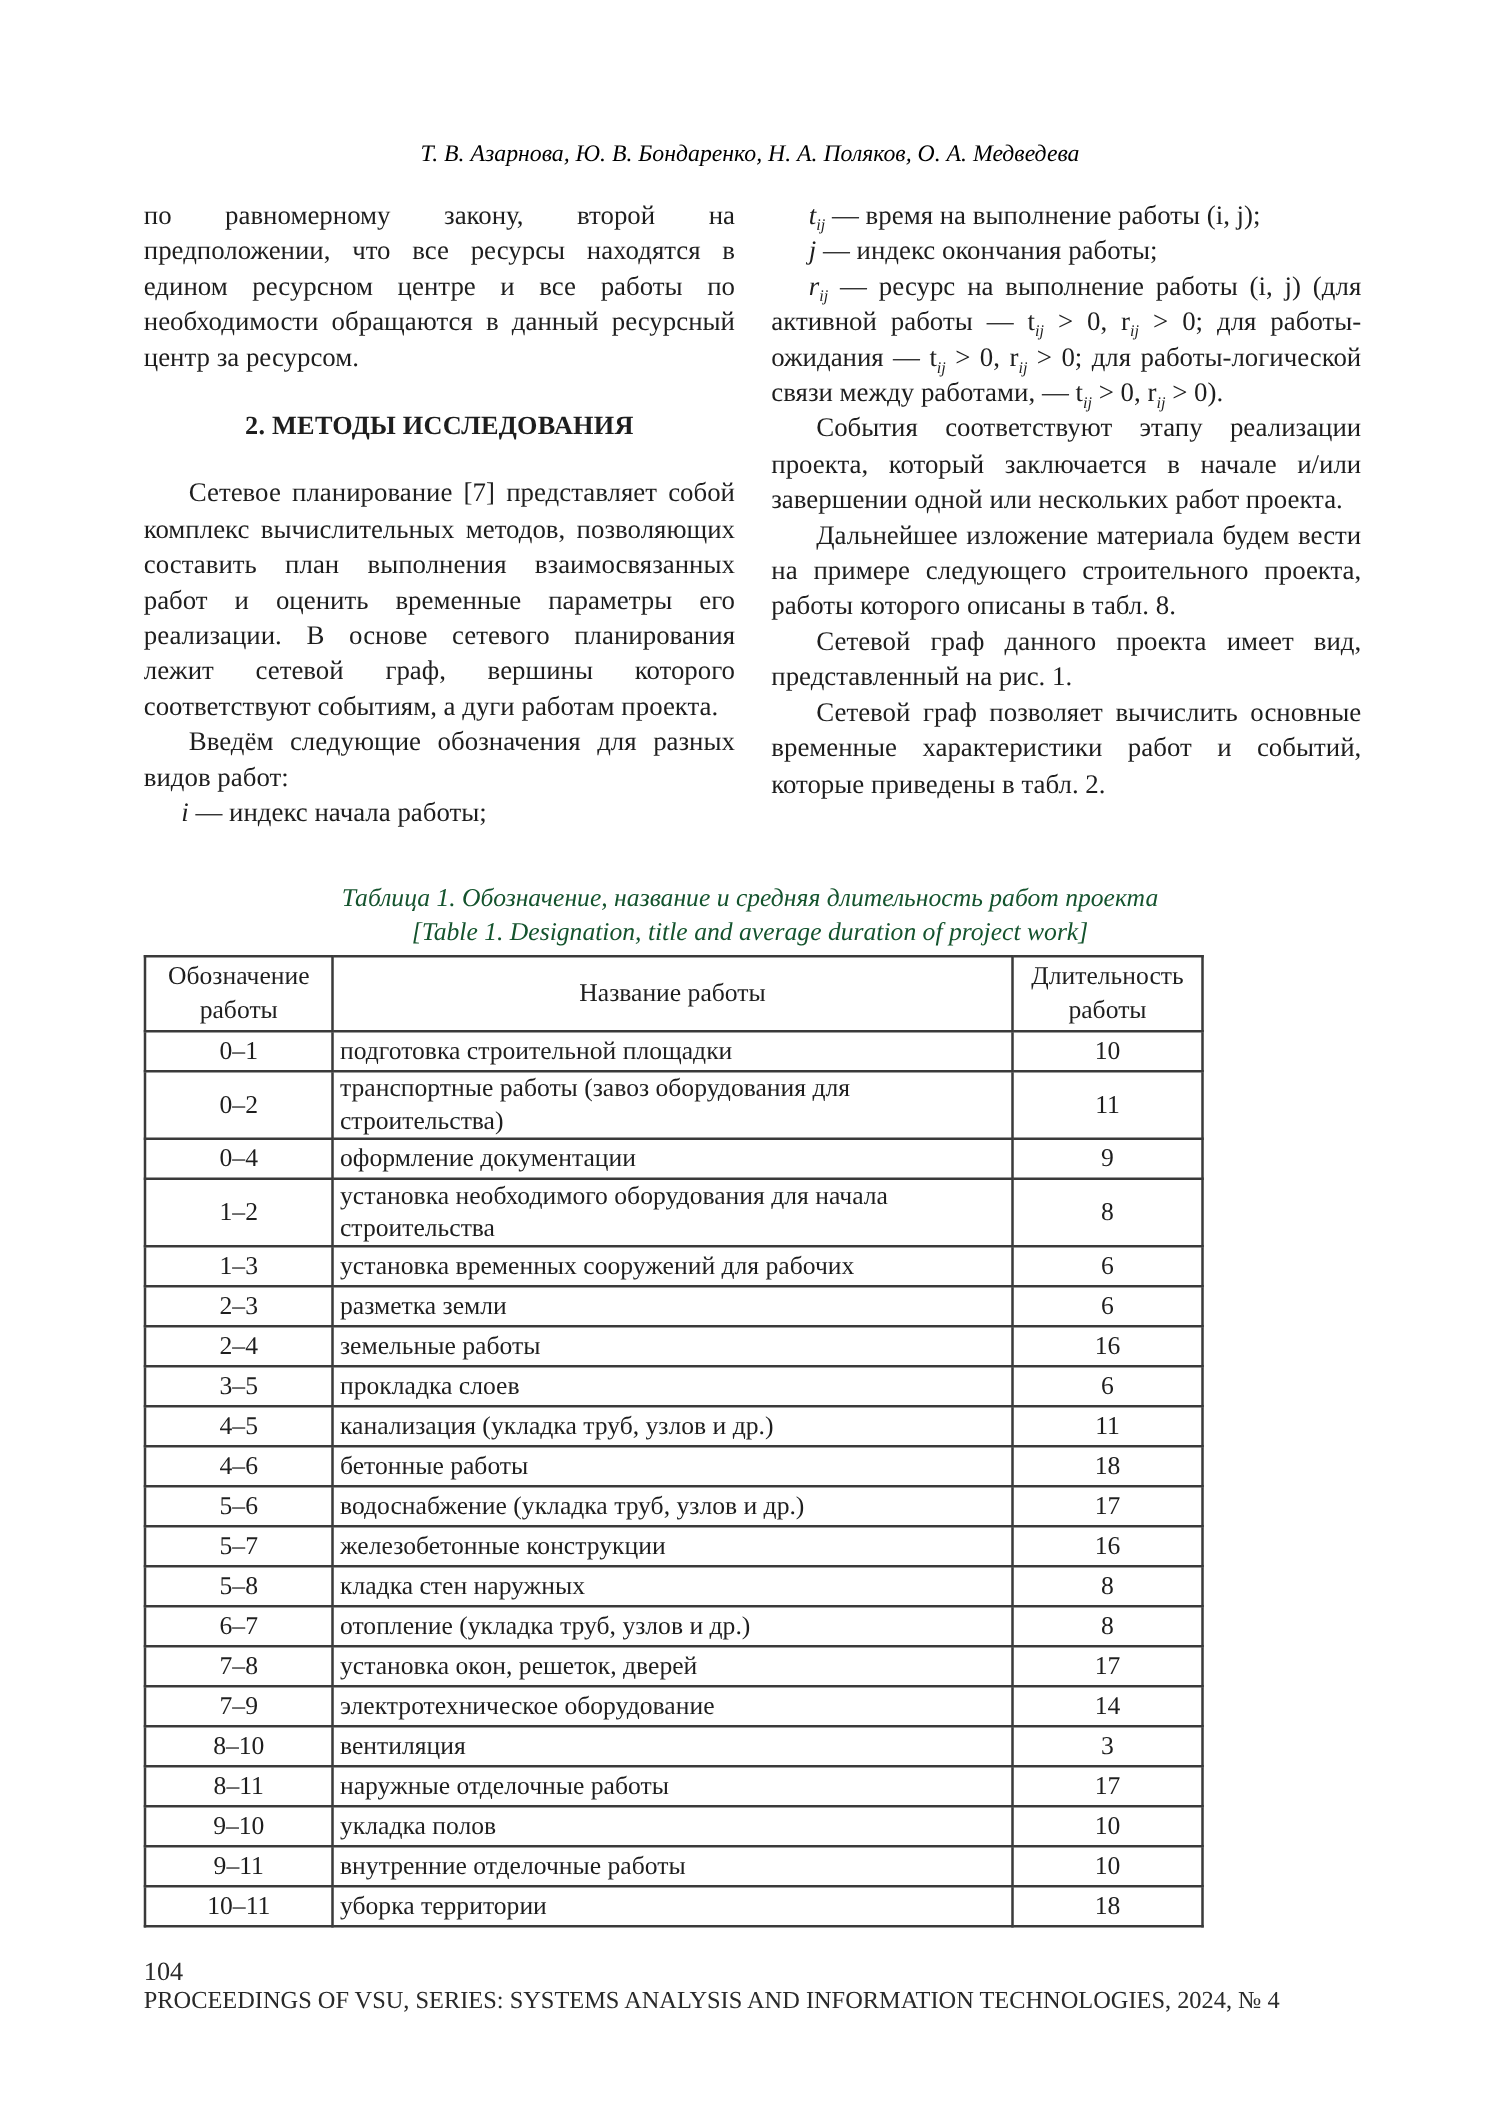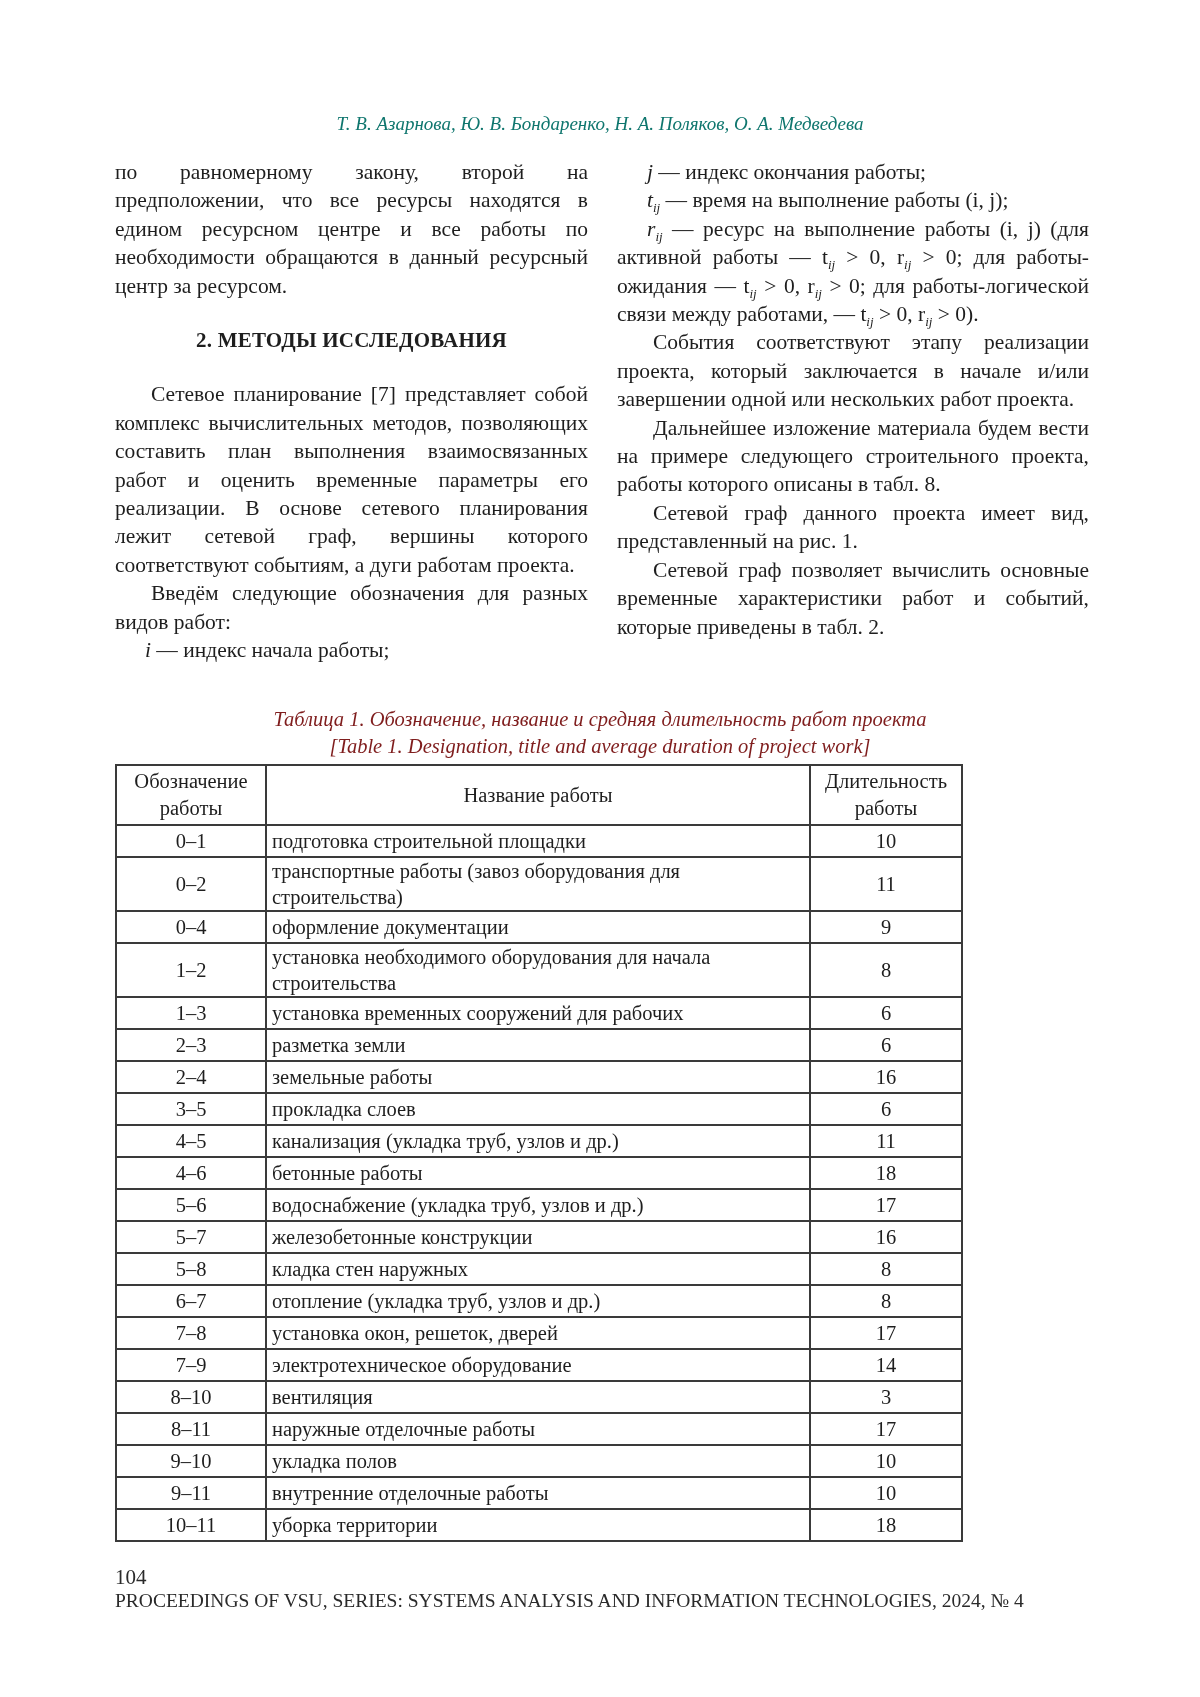--- a/index.html
+++ b/index.html
@@ -4,42 +4,42 @@
   <style>
     html, body { margin: 0; padding: 0; background: #ffffff; }
     body {
       width: 1200px; height: 1697px; position: relative; overflow: hidden;
       font-family: "DejaVu Serif", "Liberation Serif", serif;
       color: #1e1e1e;
     }
     .running-head {
       position: absolute; top: 113px; left: 0; width: 1200px; text-align: center;
       font-family: "Liberation Serif", serif; font-style: italic; font-size: 19px;
-      color: #0f766e;
+      color: #000000;
     }
     .col {
       position: absolute; top: 158px;
       font-family: "Liberation Serif", serif; font-size: 21.5px; line-height: 28.4px;
       text-align: justify;
     }
     .col-left { left: 115px; width: 473px; }
     .col-right { left: 617px; width: 472px; }
     .col p { margin: 0; }
     .indent { text-indent: 36px; }
     .heading {
       font-weight: bold; text-align: center; margin: 26px 0 26px 0 !important;
       font-size: 21px; letter-spacing: 0.2px;
     }
     .def { padding-left: 30px; text-align: left; }
     i.m { font-family: "Liberation Serif", serif; font-style: italic; }
     sub { font-size: 13px; vertical-align: -5px; line-height: 0; font-style: italic; }
     .caption {
       position: absolute; top: 706px; left: 0; width: 1200px; text-align: center;
       font-family: "Liberation Serif", serif; font-style: italic; font-size: 20.5px;
-      line-height: 27px; color: #7f1d1d;
+      line-height: 27px; color: #14532d;
     }
     table.works {
       position: absolute; top: 764px; left: 115px; width: 848px;
       border-collapse: collapse;
       font-family: "Liberation Serif", serif; font-size: 20.5px;
     }
     table.works th, table.works td {
       border: 2px solid #3a3a3a; padding: 0 5px; height: 30px; line-height: 26px;
       font-weight: normal;
     }
@@ -62,22 +62,22 @@
 
 <div class="col col-left">
   <p>по равномерному закону, второй на предположении, что все ресурсы находятся в едином ресурсном центре и все работы по необходимости обращаются в данный ресурсный центр за ресурсом.</p>
   <p class="heading">2. МЕТОДЫ ИССЛЕДОВАНИЯ</p>
   <p class="indent">Сетевое планирование [7] представляет собой комплекс вычислительных методов, позволяющих составить план выполнения взаимосвязанных работ и оценить временные параметры его реализации. В основе сетевого планирования лежит сетевой граф, вершины которого соответствуют событиям, а дуги работам проекта.</p>
   <p class="indent">Введём следующие обозначения для разных видов работ:</p>
   <p class="def"><i class="m">i</i><span> — индекс начала работы;</span></p>
 </div>
 
 <div class="col col-right">
+  <p class="def"><i class="m">t</i><sub>ij</sub><span> — время на выполнение работы (i, j);</span></p>
   <p class="def"><i class="m">j</i><span> — индекс окончания работы;</span></p>
-  <p class="def"><i class="m">t</i><sub>ij</sub><span> — время на выполнение работы (i, j);</span></p>
   <p class="indent" style="text-indent:30px"><i class="m">r</i><sub>ij</sub><span> — ресурс на выполнение работы (i, j) (для активной работы — t</span><sub>ij</sub><span> &gt; 0,  r</span><sub>ij</sub><span> &gt; 0; для работы-ожидания — t</span><sub>ij</sub><span> &gt; 0,  r</span><sub>ij</sub><span> &gt; 0; для работы-логической связи между работами, — t</span><sub>ij</sub><span> &gt; 0,  r</span><sub>ij</sub><span> &gt; 0).</span></p>
   <p class="indent">События соответствуют этапу реализации проекта, который заключается в начале и/или завершении одной или нескольких работ проекта.</p>
   <p class="indent">Дальнейшее изложение материала будем вести на примере следующего строительного проекта, работы которого описаны в табл. 8.</p>
   <p class="indent">Сетевой граф данного проекта имеет вид, представленный на рис. 1.</p>
   <p class="indent">Сетевой граф позволяет вычислить основные временные характеристики работ и событий, которые приведены в табл. 2.</p>
 </div>
 
 <div class="caption">
   <div>Таблица 1. Обозначение, название и средняя длительность работ проекта</div>
   <div>[Table 1. Designation, title and average duration of project work]</div>

